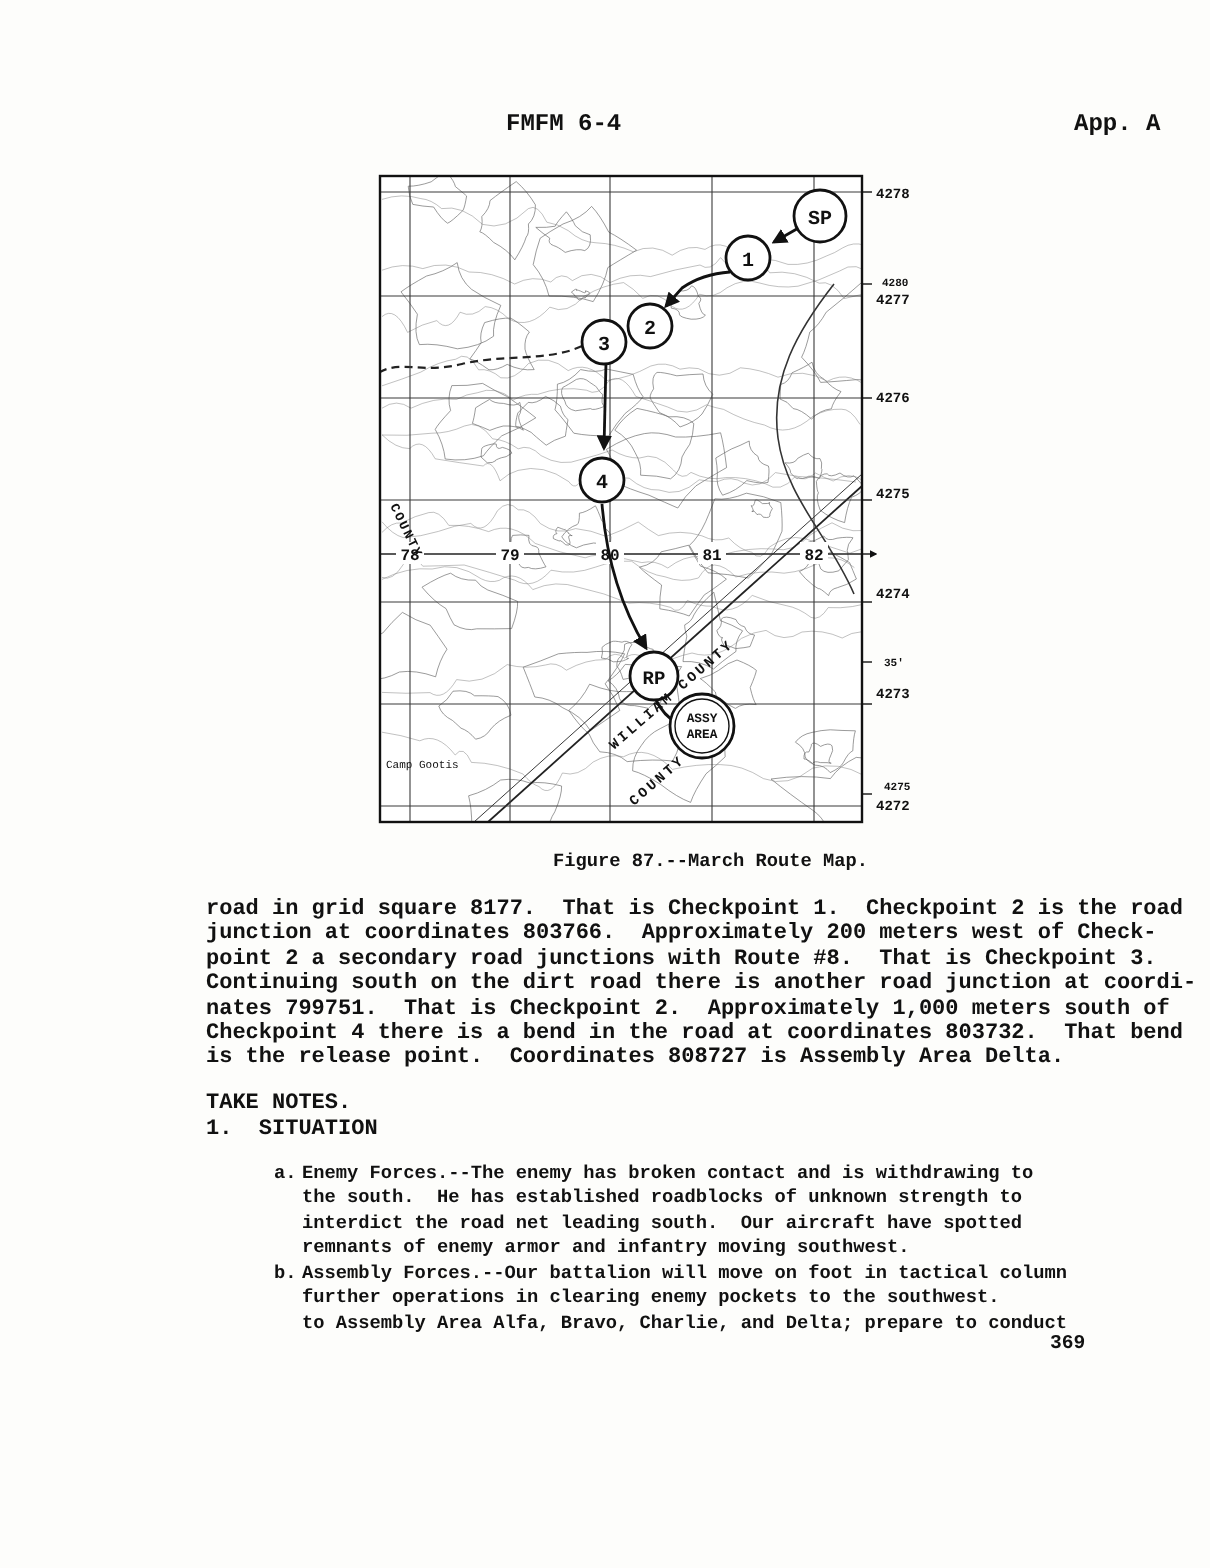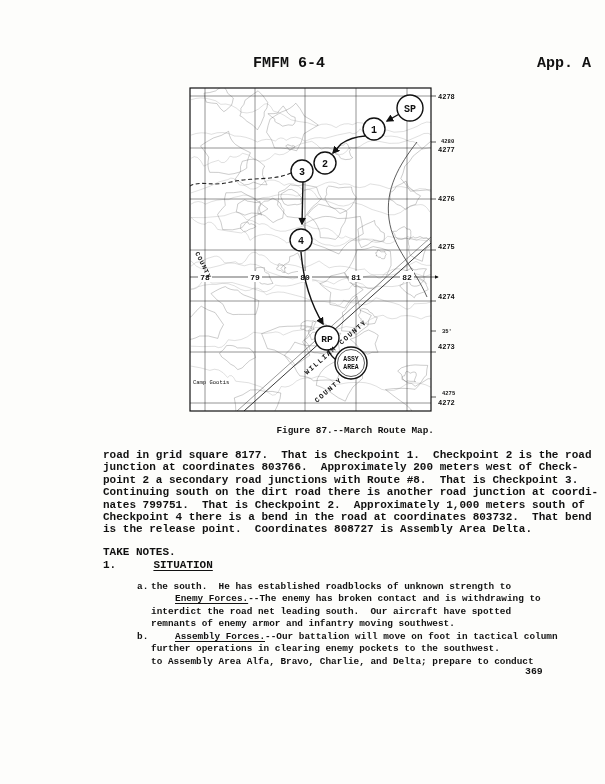--- a/index.html
+++ b/index.html
@@ -2,29 +2,29 @@
 <html><head>
 <meta charset="utf-8">
 <style>
   html,body{margin:0;padding:0;}
   body{
     width:605px;height:784px;position:relative;background:#fdfdfb;
     font-family:"Liberation Mono","DejaVu Sans Mono",monospace;
     color:#111;overflow:hidden;
   }
   .typ{font-weight:bold;letter-spacing:0;}
-  .hdr{position:absolute;top:55px;font-size:15px;font-weight:bold;white-space:pre;}
+  .hdr{position:absolute;top:55px;font-size:12px;font-weight:bold;white-space:pre;}
   #hdr-center{left:253px;}
   #hdr-right{left:537px;}
   #map-wrap{position:absolute;left:189px;top:85px;width:275px;height:330px;}
   #caption{position:absolute;left:189px;top:425px;width:245px;text-align:right;
     font-size:9.4px;font-weight:bold;white-space:pre;}
   .block{position:absolute;left:103px;font-size:11px;font-weight:bold;}
   .line{height:12.4px;line-height:12.4px;white-space:pre;}
-  .u{text-decoration:underline;text-underline-offset:2px;margin-left:24px;}
+  .u{text-underline-offset:2px;}
   .item{position:absolute;left:103px;font-size:9.4px;font-weight:bold;}
   .item-label{position:absolute;left:34px;top:0;white-space:pre;}
   .item-text{margin-left:48px;}
   #page-number{position:absolute;left:525px;top:666px;font-size:9.8px;font-weight:bold;}
   svg text{font-family:"Liberation Mono","DejaVu Sans Mono",monospace;fill:#111;}
 </style>
 </head>
 <body>
 
 <div class="hdr typ" id="hdr-center">FMFM 6-4</div>
@@ -162,22 +162,22 @@
   <div class="line">TAKE NOTES.</div>
 </div>
 
 <div class="block" style="top:559px">
   <div class="line"><span>1.  </span><span class="u">SITUATION</span></div>
 </div>
 
 <div class="item" style="top:581px">
   <span class="item-label">a.</span>
   <div class="item-text">
+    <div class="line"><span class="u">Enemy Forces.</span><span>--The enemy has broken contact and is withdrawing to</span></div>
     <div class="line">the south.  He has established roadblocks of unknown strength to</div>
-    <div class="line"><span class="u">Enemy Forces.</span><span>--The enemy has broken contact and is withdrawing to</span></div>
     <div class="line">interdict the road net leading south.  Our aircraft have spotted</div>
     <div class="line">remnants of enemy armor and infantry moving southwest.</div>
   </div>
 </div>
 
 <div class="item" style="top:631px">
   <span class="item-label">b.</span>
   <div class="item-text">
     <div class="line"><span class="u">Assembly Forces.</span><span>--Our battalion will move on foot in tactical column</span></div>
     <div class="line">further operations in clearing enemy pockets to the southwest.</div>

